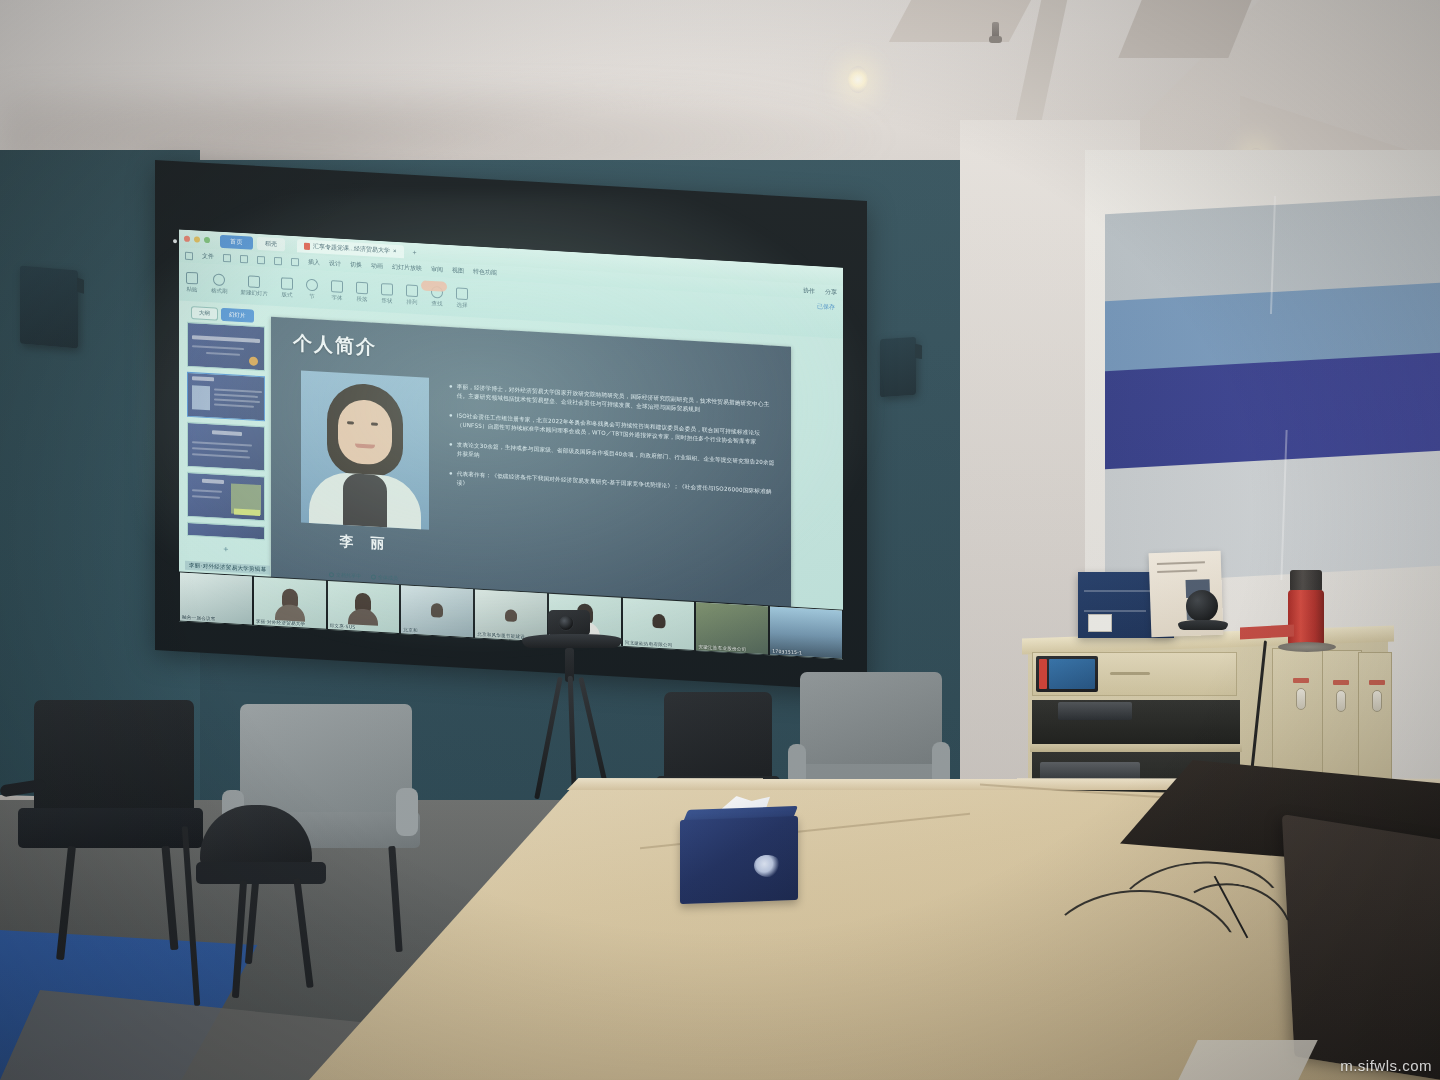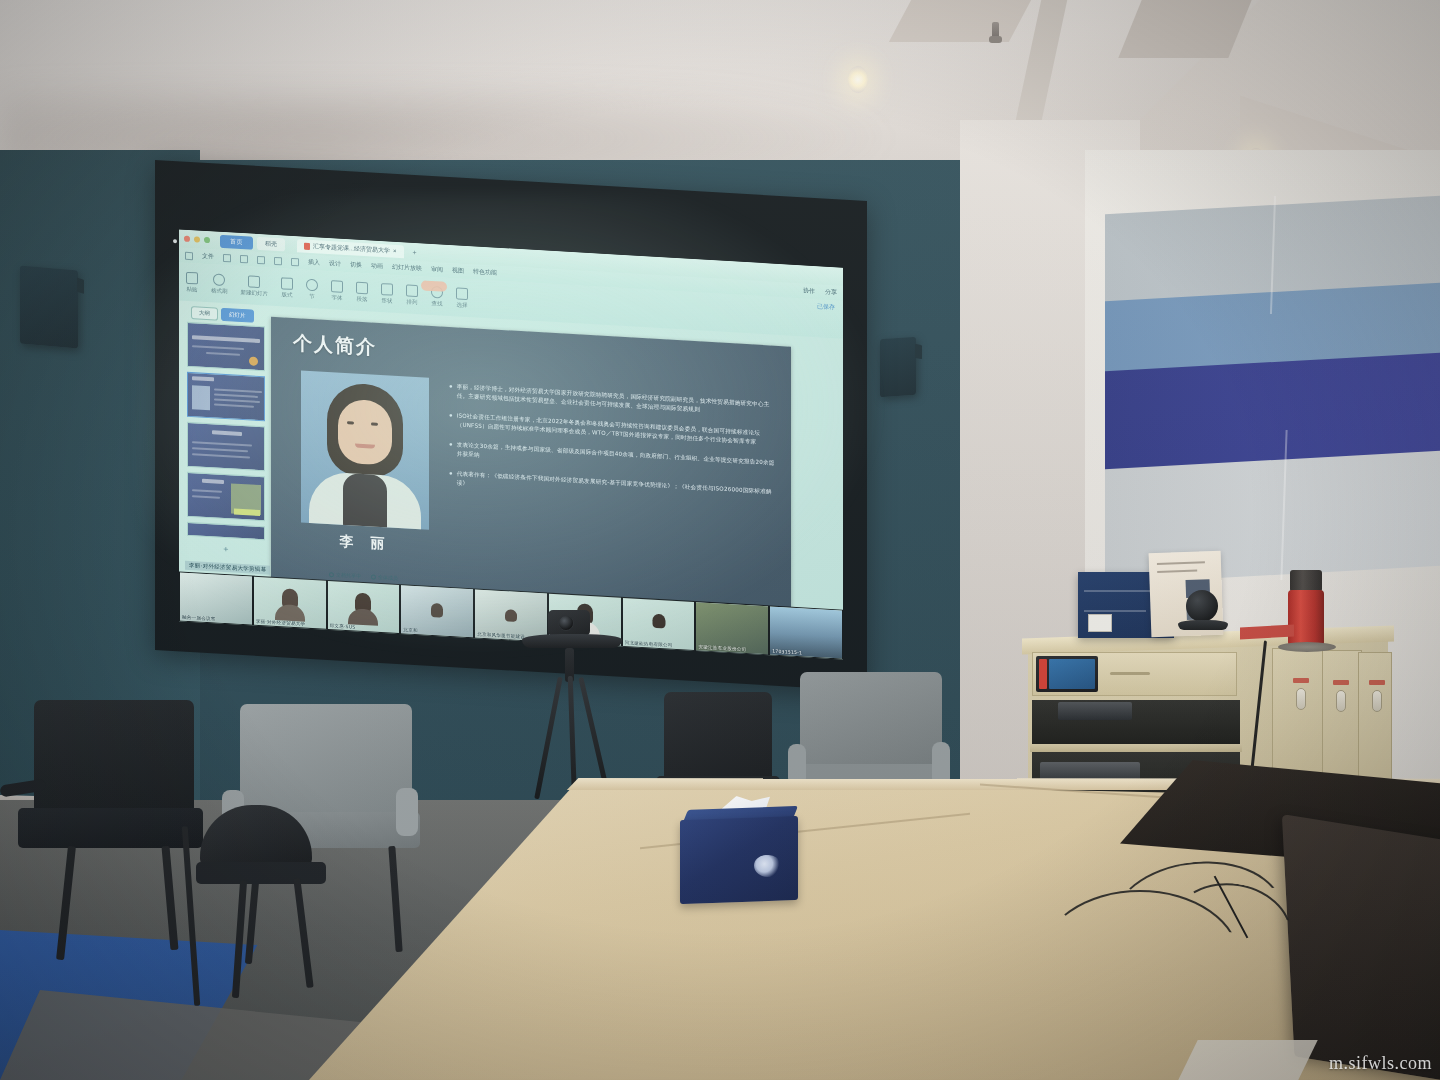--- a/index.html
+++ b/index.html
@@ -491,21 +491,21 @@
   .vignette{
     position:absolute; inset:0; pointer-events:none;
     background:radial-gradient(ellipse at 50% 48%, rgba(0,0,0,0) 52%, rgba(0,0,0,.30) 100%);
   }
   .warm-cast{
     position:absolute; inset:0; pointer-events:none;
     background:linear-gradient(185deg, rgba(255,246,228,.10), rgba(60,70,85,.07));
   }
   .watermark{
     position:absolute; right:8px; bottom:6px;
-    font-family:Liberation Serif, serif; font-size:18px;
+    font-family:Liberation Sans, sans-serif; font-size:15px;
     color:rgba(250,250,250,.82); letter-spacing:.5px;
     text-shadow:0 1px 2px rgba(0,0,0,.35);
   }
 </style>
 </head>
 <body>
 
 <div id="stage">
 
   <div class="ceiling"></div>

